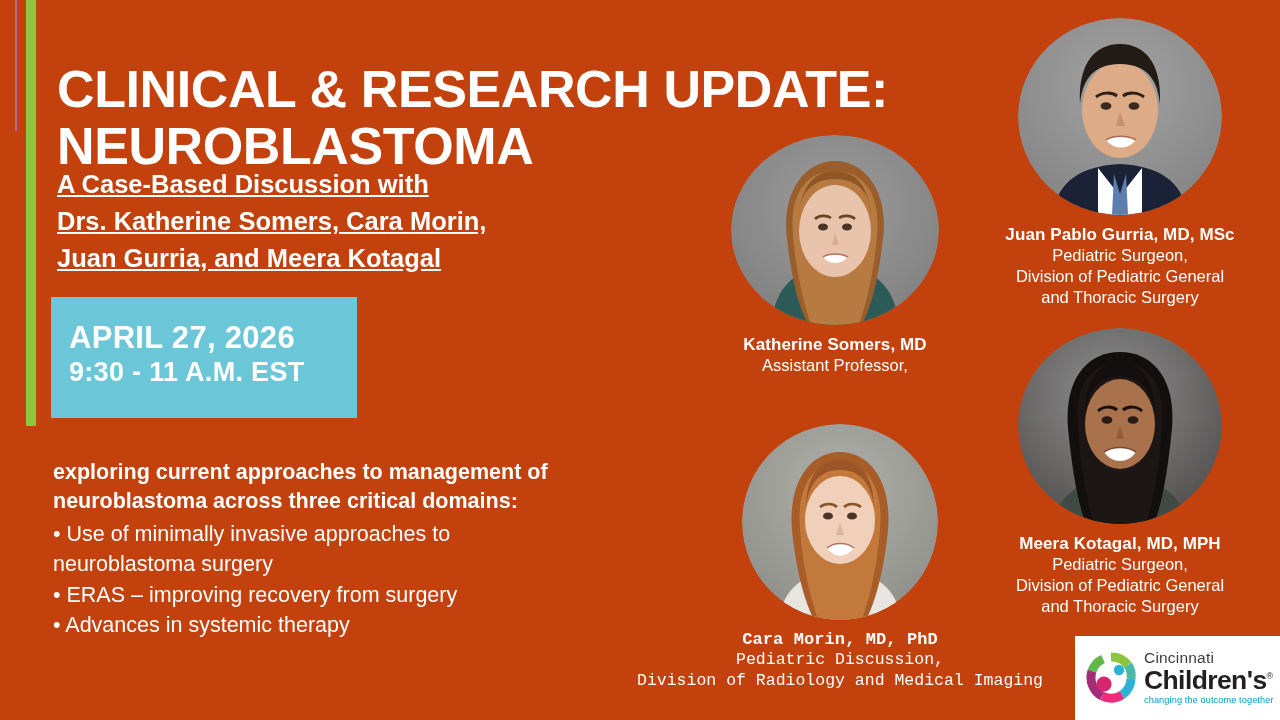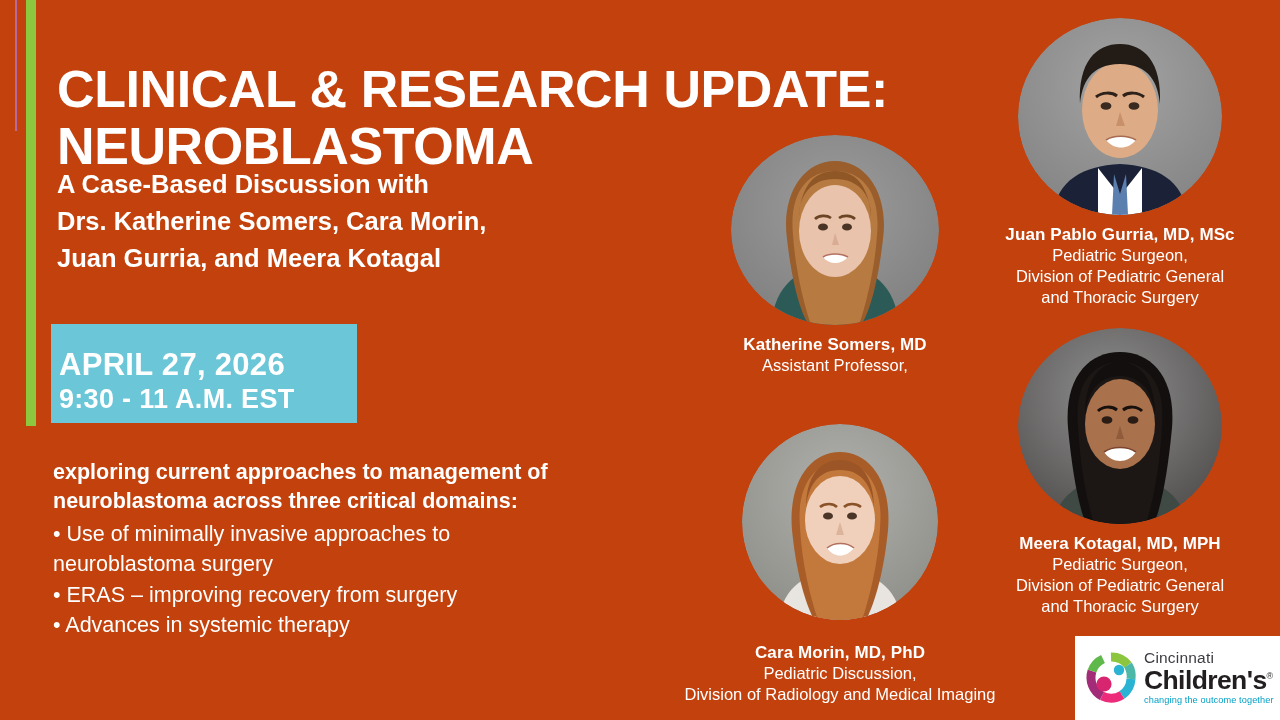--- a/index.html
+++ b/index.html
@@ -59,32 +59,32 @@
   .subhead {
     position: absolute;
     left: 57px;
     top: 166px;
     width: 680px;
     color: #ffffff;
     font-size: 25.5px;
     font-weight: bold;
     line-height: 1.45;
   }
-  .subhead span { display: block; }
+  .subhead span { display: block; text-decoration: underline; }
 
   
   .date-box {
     position: absolute;
     left: 51px;
-    top: 324px;
+    top: 297px;
     width: 306px;
-    height: 99px;
+    height: 121px;
     background: #6bc6d8;
     box-sizing: border-box;
-    padding: 24px 0 0 8px;
+    padding: 24px 0 0 18px;
   }
   .date-line {
     color: #ffffff;
     font-size: 31px;
     font-weight: bold;
     line-height: 1.12;
     letter-spacing: 0.3px;
     display: block;
   }
   .time-line {
@@ -150,21 +150,21 @@
   #sp-somers  { left: 660px; top: 135px; width: 350px; }
   #sp-somers .photo  { width: 208px; height: 190px; margin: 0 auto; }
   #sp-somers .caption{ margin-top: 9px; }
 
   #sp-gurria  { left: 960px; top: 18px; width: 320px; }
   #sp-gurria .photo  { width: 204px; height: 197px; margin: 0 auto; }
   #sp-gurria .caption{ margin-top: 9px; }
 
   #sp-morin   { left: 630px; top: 424px; width: 420px; }
   #sp-morin .photo   { width: 196px; height: 196px; margin: 0 auto; }
-  #sp-morin .caption { margin-top: 22px; }
+  #sp-morin .caption { margin-top: 9px; font-family: Liberation Mono, monospace; }
 
   #sp-kotagal { left: 960px; top: 328px; width: 320px; }
   #sp-kotagal .photo { width: 204px; height: 196px; margin: 0 auto; }
   #sp-kotagal .caption{ margin-top: 9px; }
 
   
   .logo-card {
     position: absolute;
     left: 1075px;
     top: 636px;

